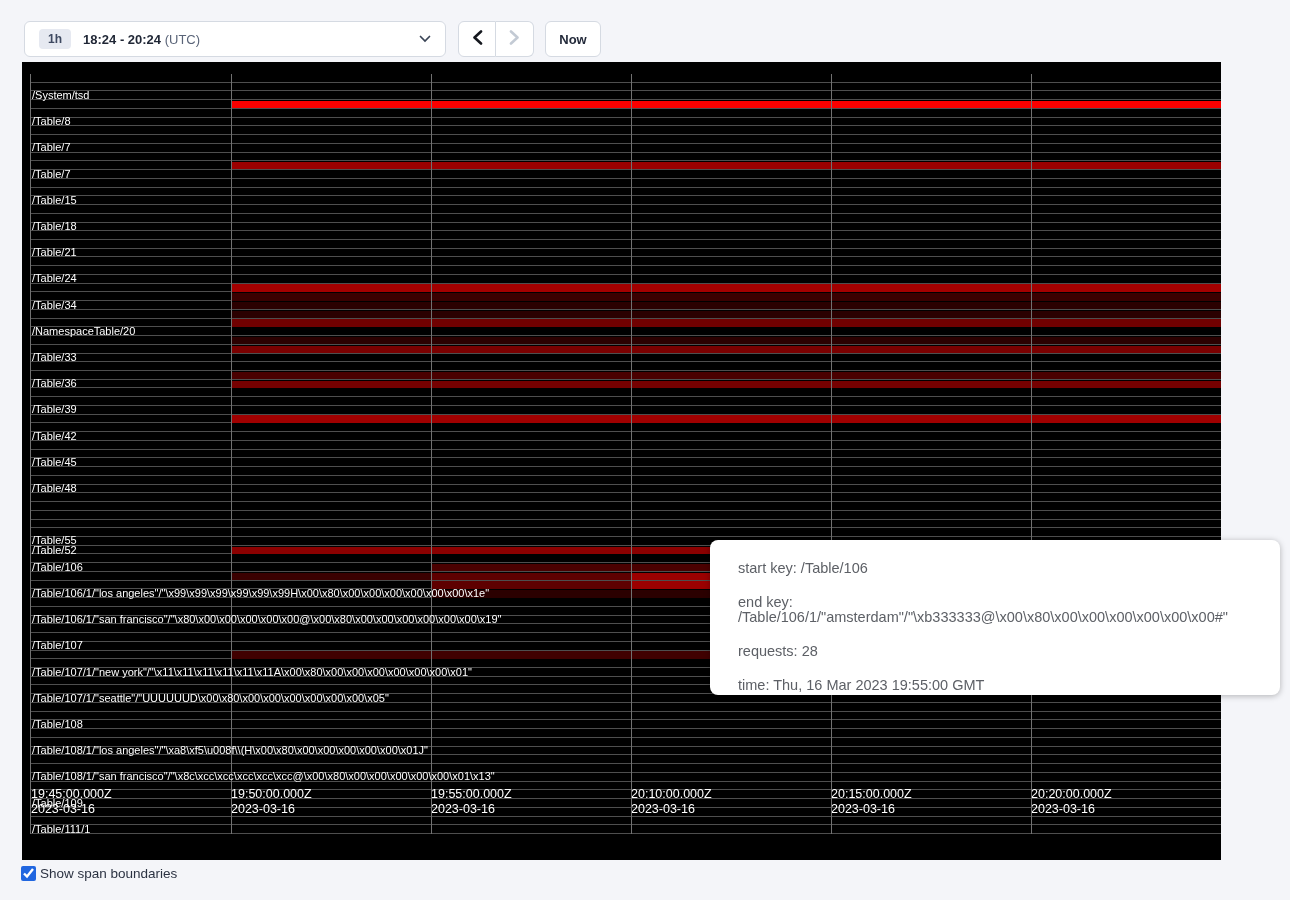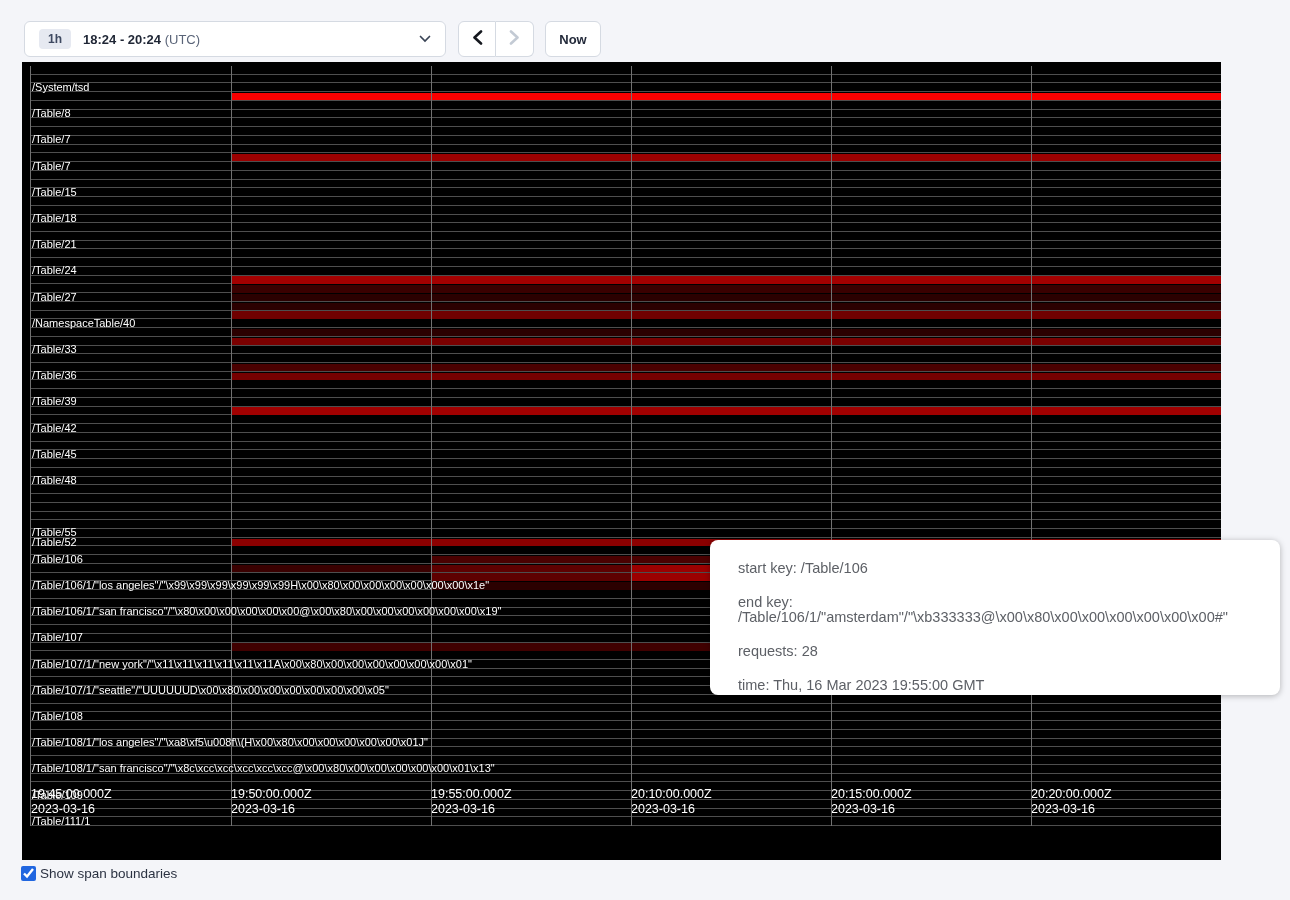--- a/index.html
+++ b/index.html
@@ -17,21 +17,21 @@
   .navbtn{width:38px;height:36px;background:#fff;border:1px solid #d5dae2;display:flex;
     align-items:center;justify-content:center;padding:0;cursor:pointer;}
   .navbtn.prev{border-radius:6px 0 0 6px;}
   .navbtn.next{border-radius:0 6px 6px 0;border-left:none;cursor:default;}
   .nowbtn{position:absolute;left:545px;top:21px;width:56px;height:36px;background:#fff;
     border:1px solid #d5dae2;border-radius:6px;font-weight:bold;font-size:13px;color:#242b3b;cursor:pointer;
     font-family:"Liberation Sans","DejaVu Sans",sans-serif;}
 
   
   .hm{position:absolute;left:22px;top:62px;width:1199px;height:798px;background:#000;}
-  .chart{position:absolute;left:8px;top:4px;width:1191px;height:760px;}
+  .chart{position:absolute;left:8px;top:12px;width:1191px;height:760px;}
   .srow{position:absolute;left:0;width:100%;border-bottom:1px solid #4e4e4e;box-sizing:border-box;}
   .cell{position:absolute;z-index:2;}
   .vline{position:absolute;top:0;width:1px;height:760px;background:#717171;z-index:4;}
   .rlabel{position:absolute;color:#fff;font-size:11px;line-height:11px;white-space:nowrap;z-index:6;left:2px;}
   .axis{position:absolute;color:#fff;font-size:12.5px;line-height:15px;white-space:nowrap;top:725px;}
 
   
   .tooltip{position:absolute;left:710px;top:540px;width:570px;height:155px;background:#fff;
     border-radius:8px;box-shadow:0 1px 6px rgba(0,0,0,.28);z-index:20;padding:21px 0 0 28px;box-sizing:border-box;}
   .tooltip .tline{font-size:14.5px;color:#5d6066;margin-bottom:19px;line-height:15px;}
@@ -197,22 +197,22 @@
         <div class="vline" style="left: 801px;"></div>
         <div class="vline" style="left: 1001px;"></div>
         <div class="rlabel" style="top: 15.9713px;">/System/tsd</div>
         <div class="rlabel" style="top: 42.1782px;">/Table/8</div>
         <div class="rlabel" style="top: 68.3851px;">/Table/7</div>
         <div class="rlabel" style="top: 94.592px;">/Table/7</div>
         <div class="rlabel" style="top: 120.799px;">/Table/15</div>
         <div class="rlabel" style="top: 147.006px; text-align: right;">/Table/18</div>
         <div class="rlabel" style="top: 173.213px;">/Table/21</div>
         <div class="rlabel" style="top: 199.42px;">/Table/24</div>
-        <div class="rlabel" style="top: 225.626px;">/Table/27</div>
-        <div class="rlabel" style="top: 251.833px;">/NamespaceTable/40</div>
+        <div class="rlabel" style="top: 225.626px;">/Table/34</div>
+        <div class="rlabel" style="top: 251.833px;">/NamespaceTable/20</div>
         <div class="rlabel" style="top: 278.04px;">/Table/33</div>
         <div class="rlabel" style="top: 304.247px;">/Table/36</div>
         <div class="rlabel" style="top: 330.454px;">/Table/39</div>
         <div class="rlabel" style="top: 356.661px;">/Table/42</div>
         <div class="rlabel" style="top: 382.868px;">/Table/45</div>
         <div class="rlabel" style="top: 409.075px;">/Table/48</div>
         <div class="rlabel" style="top: 435.282px; margin-top: 36px;">/Table/52</div>
         <div class="rlabel" style="top: 461.489px;">/Table/55</div>
         <div class="rlabel" style="top: 487.695px;">/Table/106</div>
         <div class="rlabel" style="top: 513.902px;">/Table/106/1/"los angeles"/"\x99\x99\x99\x99\x99\x99H\x00\x80\x00\x00\x00\x00\x00\x00\x1e"</div>

